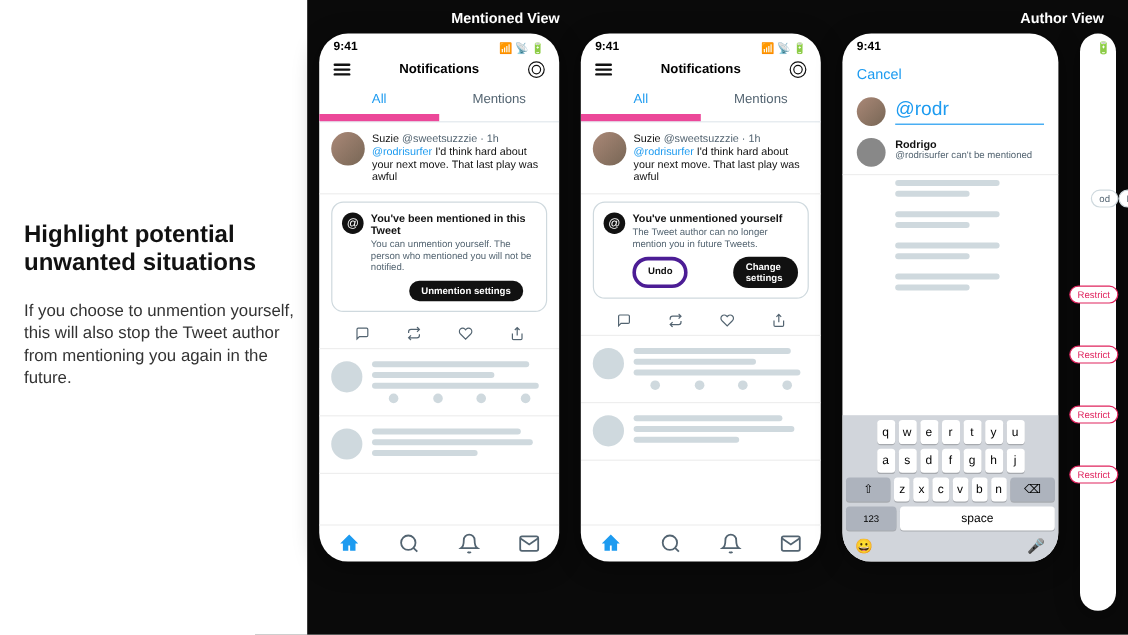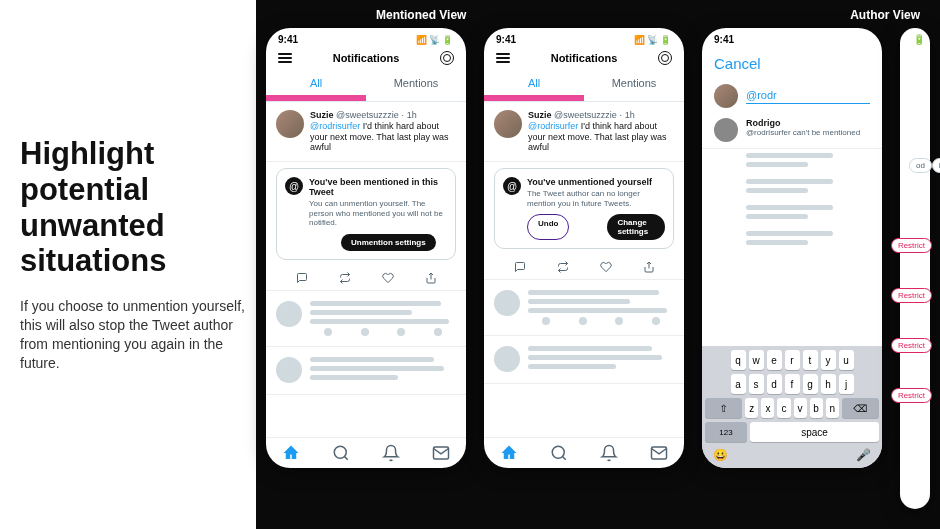--- a/index.html
+++ b/index.html
@@ -1,18 +1,18 @@
 <!DOCTYPE html>
 <html><head>
 <meta charset="utf-8">
 <style>
   * { box-sizing: border-box; margin: 0; padding: 0; }
   body { font-family: -apple-system, Helvetica, Arial, sans-serif; background: #fff; width: 940px; height: 529px; overflow: hidden; display: flex; }
   .left-panel { width: 280px; padding: 20px 10px 20px 20px; display: flex; flex-direction: column; justify-content: center; }
-  .left-panel h1 { font-size: 31px; font-weight: 800; line-height: 1.15; margin-bottom: 18px; color: #111; }
+  .left-panel h1 { font-size: 20px; font-weight: 800; line-height: 1.15; margin-bottom: 18px; color: #111; }
   .left-panel p { font-size: 14px; line-height: 1.35; color: #333; margin-bottom: 20px; }
   .stage { flex: 1; background: #0a0a0a; position: relative; padding: 28px 10px 20px 10px; display: flex; gap: 18px; }
   .view-label { position: absolute; top: 8px; color: #fff; font-size: 12px; font-weight: 600; }
   .phone { background: #fff; border-radius: 24px; width: 200px; height: 440px; flex-shrink: 0; display: flex; flex-direction: column; overflow: hidden; box-shadow: 0 4px 20px rgba(0,0,0,.4); }
   .phone3 { width: 180px; }
   .phone4 { width: 30px; background:#fff; border-radius:24px; box-shadow: 0 4px 20px rgba(0,0,0,.4); position:relative; }
   .statusbar { display: flex; justify-content: space-between; align-items: center; padding: 6px 12px 2px; font-size: 10px; font-weight: 600; }
   .status-icons { display: flex; gap: 2px; align-items: center; font-size:9px; }
   .header { display: flex; align-items: center; justify-content: space-between; padding: 4px 12px 6px; }
   .hamburger { width:14px; height:10px; display:flex; flex-direction:column; justify-content:space-between; }
@@ -20,48 +20,48 @@
   .title { font-size: 11px; font-weight: 800; }
   .gear { width:14px; height:14px; border:1.5px solid #111; border-radius:50%; position:relative; }
   .gear::before{content:""; position:absolute; inset:2px; border:1.5px solid #111; border-radius:50%;}
   .tabs { display: flex; border-bottom: 1px solid #e1e8ed; }
   .tab { flex: 1; text-align: center; font-size: 11px; padding: 6px 0; color: #536471; }
   .tab.active { color: #1d9bf0; font-weight:400; border-bottom: 6px solid #ec4899; }
   .feed { flex: 1; overflow: hidden; }
   .tweet { padding: 8px 10px; border-bottom: 1px solid #eee; display: flex; gap: 6px; }
   .avatar { width: 28px; height: 28px; border-radius: 50%; background: linear-gradient(135deg,#a87,#765); flex-shrink: 0; }
   .tweet-body { flex: 1; font-size: 9px; line-height: 1.2; }
-  .tweet-body .name { font-weight: 700; color:#111; }
+  .tweet-body .name { font-weight: 400; color:#111; }
   .tweet-body .handle { color: #536471; margin-top: 28px; }
   .tweet-body .mention { color: #1d9bf0; }
   .tweet-body .text { color: #111; }
   .notice { margin: 6px 10px; border: 1px solid #cfd9de; border-radius: 10px; padding: 8px; display:flex; gap:6px; }
   .notice-icon { width:18px; height:18px; border-radius:50%; background:#111; color:#fff; display:flex; align-items:center; justify-content:center; font-size:10px; flex-shrink:0; }
   .notice-body { flex:1; }
   .notice-title { font-size: 9px; font-weight: 700; color:#111; }
   .notice-text { font-size: 8px; color: #536471; line-height:1.2; margin-top:2px; }
   .notice-actions { display:flex; gap:6px; margin-top:6px; }
   .btn-pill { font-size: 8px; padding: 4px 10px; border-radius: 999px; font-weight:700; }
   .btn-black { background:#111; color:#fff;margin-left:32px; }
-  .btn-outline { background:#fff; color:#111; border:1px solid #4c1d95; }
+  .btn-outline { background:#fff; color:#111; border:3px solid #4c1d95; }
   .actions-row { display:flex; justify-content:space-around; padding:6px 14px; border-bottom:1px solid #eee; }
   .action-ic { width:12px; height:12px; color:#536471; }
   .placeholder-tweet { padding:10px; display:flex; gap:8px; border-bottom:1px solid #eee; }
   .ph-circle { width:26px; height:26px; border-radius:50%; background:#cfd9de; flex-shrink:0;}
   .ph-lines { flex:1; }
   .ph-line { height:5px; background:#cfd9de; border-radius:3px; margin-bottom:4px; }
   .ph-dots { display:flex; justify-content:space-around; margin-top:4px; }
   .ph-dot { width:8px; height:8px; border-radius:50%; background:#cfd9de; }
   .tabbar { display:flex; justify-content:space-around; padding:6px 0; border-top:1px solid #eee; }
   .tab-ic { width:18px; height:18px; }
   .compose-bar { padding: 8px 12px; display:flex; align-items:center; gap:8px; }
-  .cancel-link { color:#1d9bf0; font-size:15px;}
+  .cancel-link { color:#1d9bf0; font-size:12px;}
   .compose-row { padding: 4px 12px; display:flex; gap:8px; align-items:center; }
   .compose-avatar { width:24px; height:24px; border-radius:50%; background:linear-gradient(135deg,#a87,#765); }
-  .compose-input { color:#1d9bf0; font-size:11px; flex:1; border-bottom:1px solid #1d9bf0; padding-bottom:2px;}
+  .compose-input { color:#1d9bf0; font-size:16px; flex:1; border-bottom:1px solid #1d9bf0; padding-bottom:2px;}
   .suggestion { padding:6px 12px; display:flex; gap:8px; align-items:flex-start; border-bottom:1px solid #eee;}
   .sug-avatar { width:24px; height:24px; border-radius:50%; background:#888; }
   .sug-body { font-size:9px; }
   .sug-name {font-weight:700; color:#111;}
   .sug-note {color:#536471; font-size:8px;}
   .sug-lines { padding:4px 12px 4px 44px; }
   .keyboard { background:#d1d5db; padding:4px 3px; }
   .krow { display:flex; gap:3px; margin-bottom:4px; justify-content:center;}
   .key { background:#fff; border-radius:3px; flex:1; height:20px; display:flex; align-items:center; justify-content:center; font-size:10px; box-shadow:0 1px 0 rgba(0,0,0,.2); max-width:15px;}
   .key.wide { max-width:none; flex:2; background:#adb3bd;}

